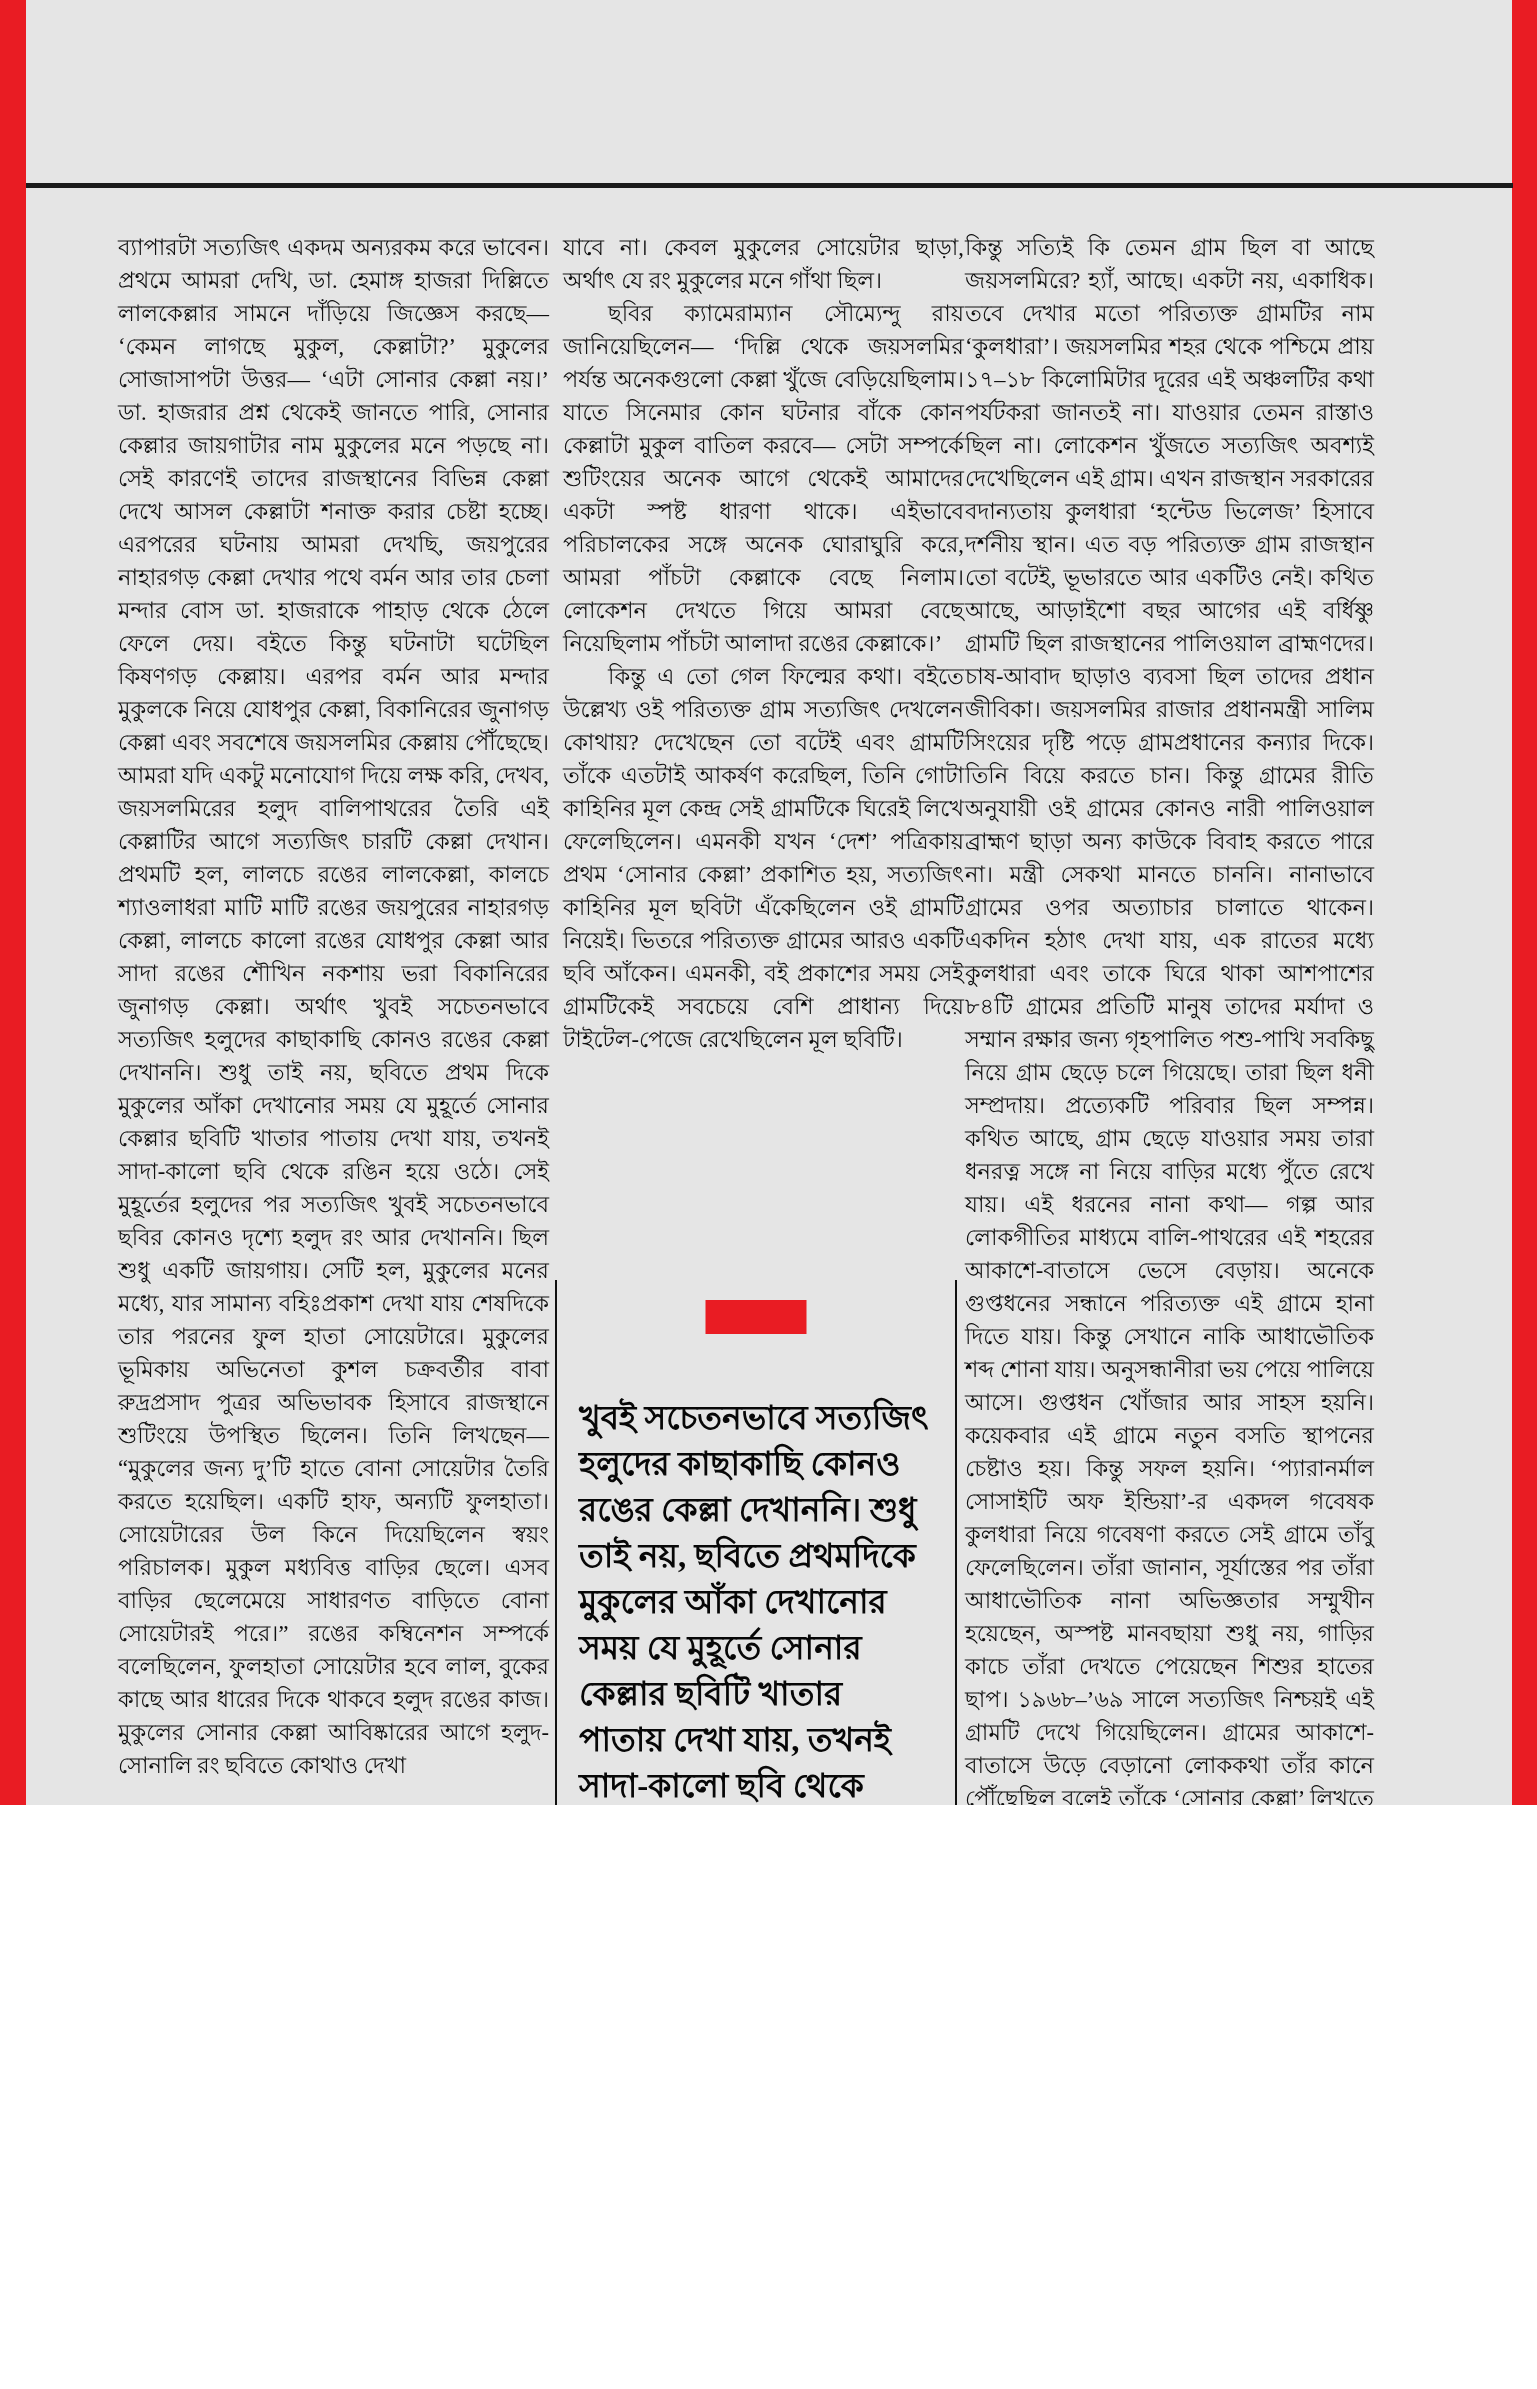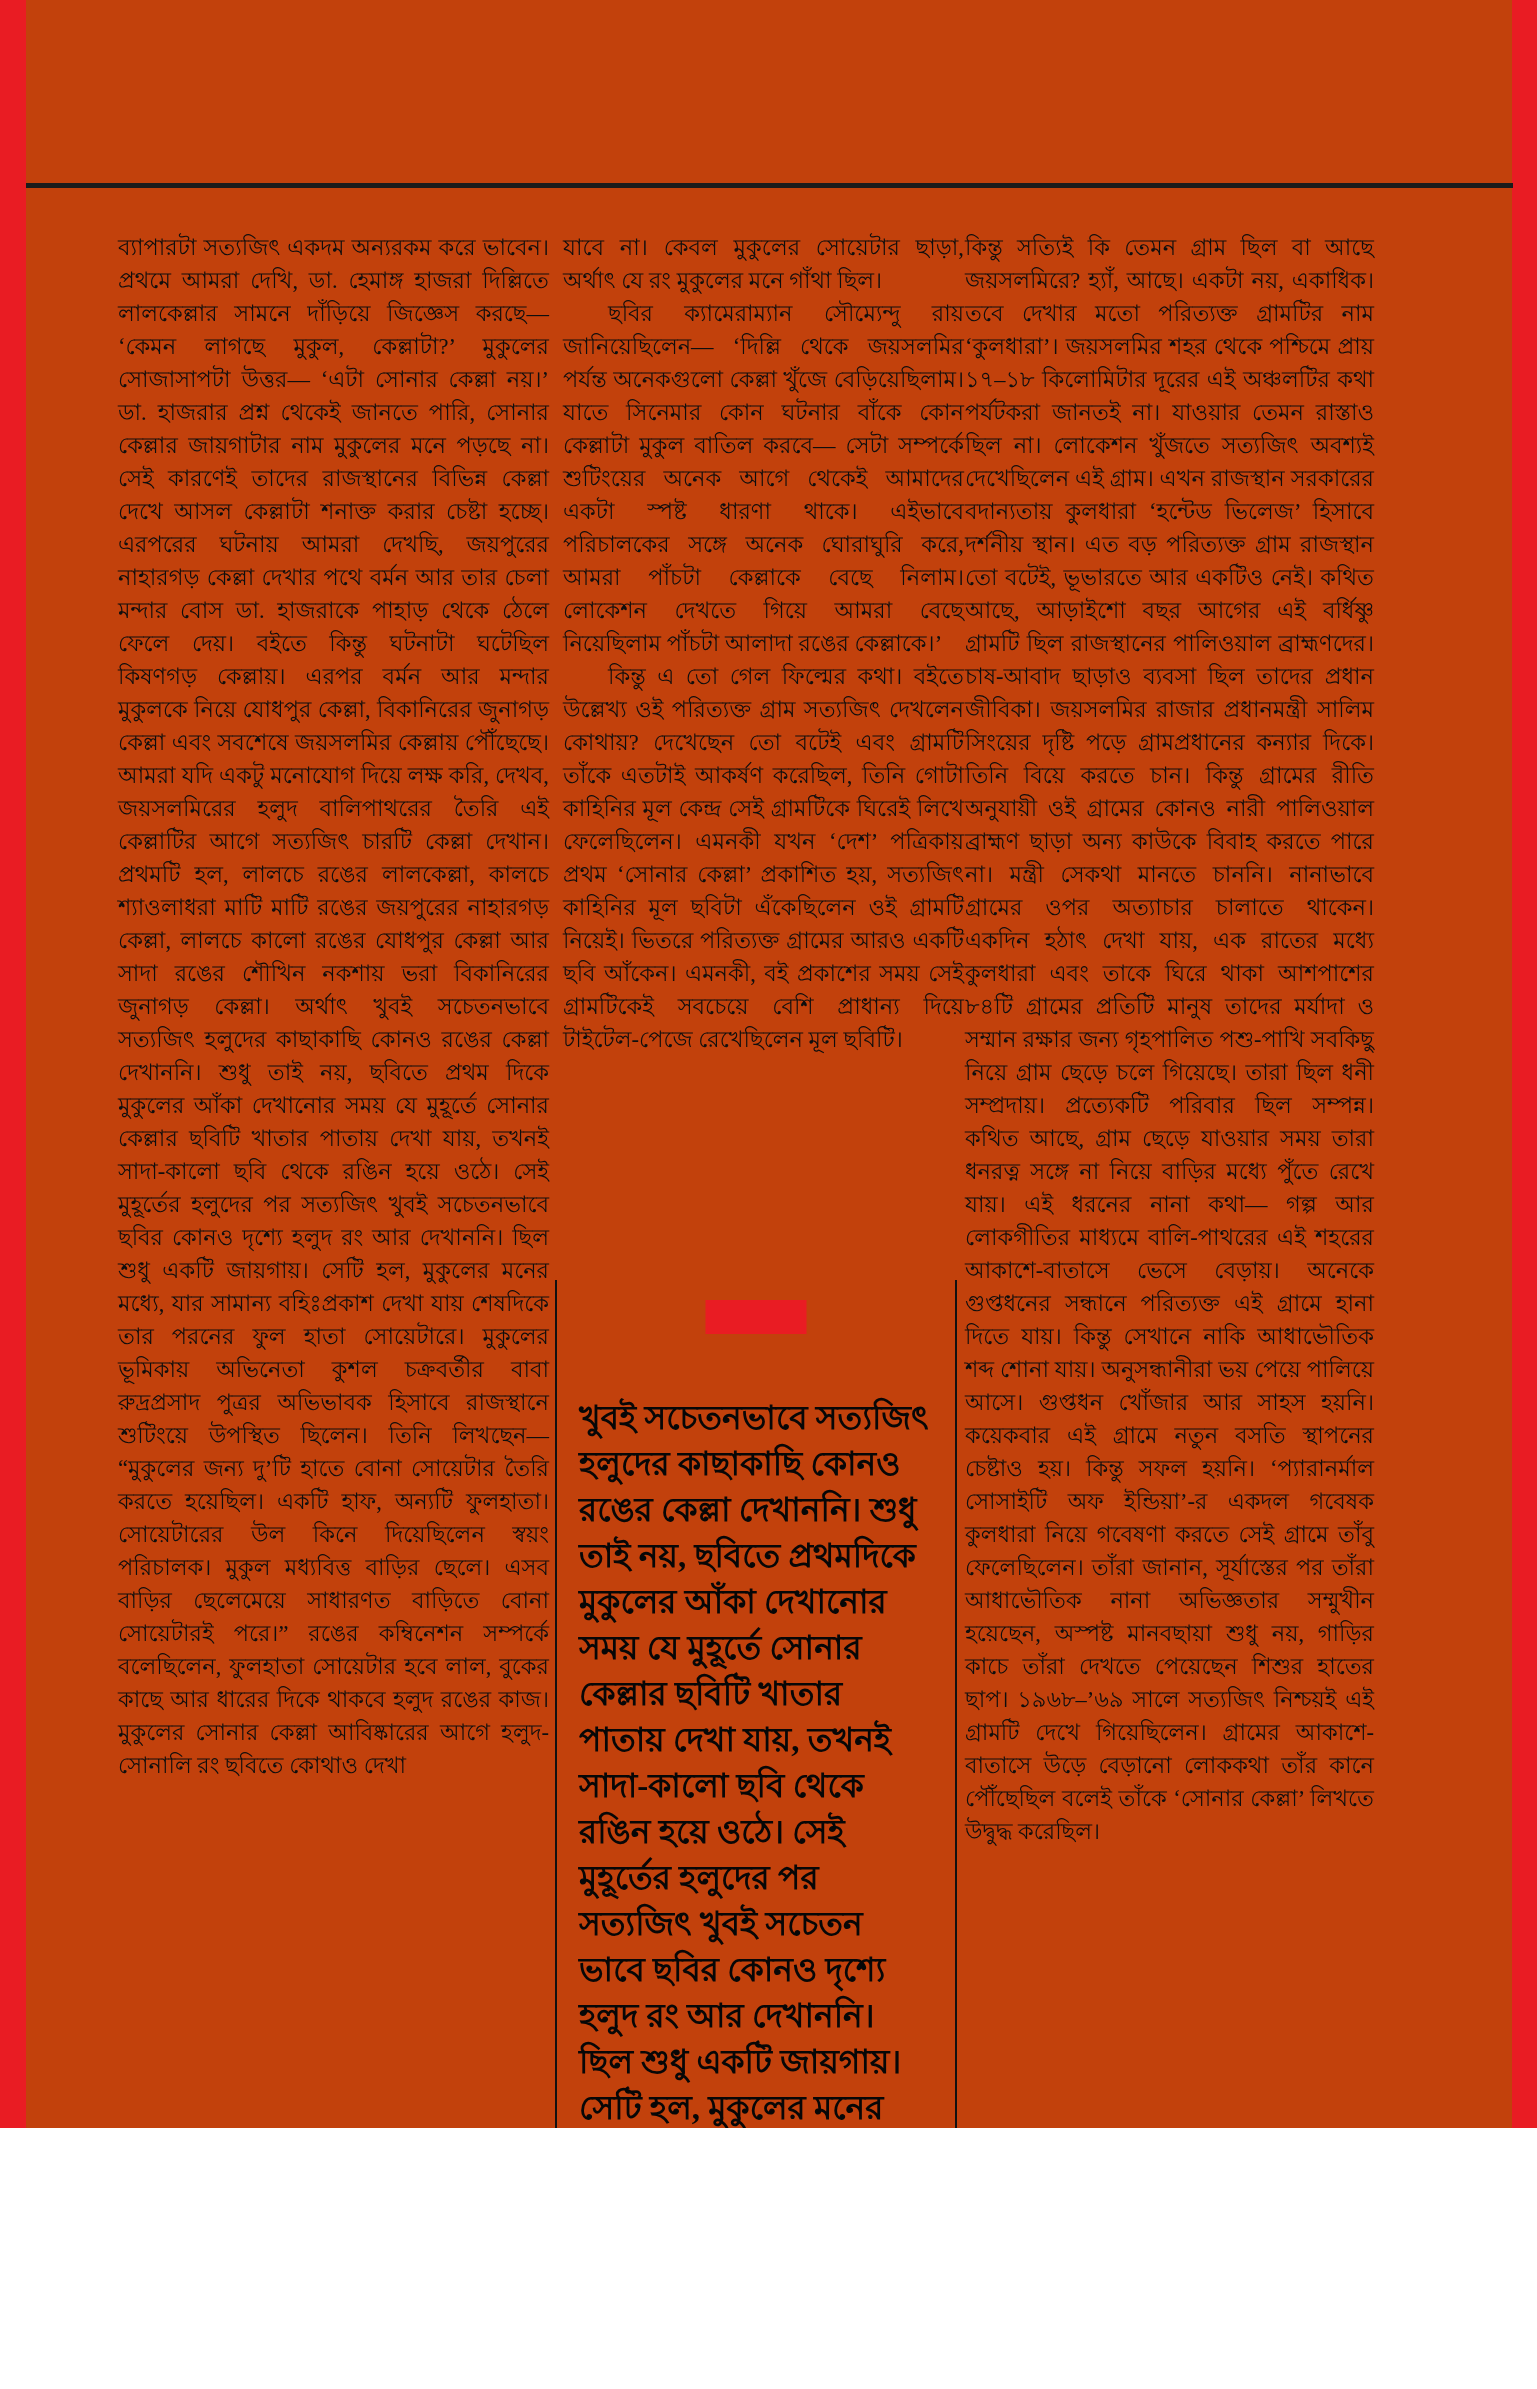--- a/index.html
+++ b/index.html
@@ -3,22 +3,22 @@
 <meta charset="utf-8">
 <style>
   html, body { margin: 0; padding: 0; }
   body {
     font-family: "Liberation Serif", "DejaVu Serif", serif;
     background: #ffffff;
   }
   #page {
     position: relative;
     width: 1538px;
-    height: 2128px;
-    background: #c2410c;
+    height: 1805px;
+    background: #e5e5e5;
     overflow: hidden;
   }
   .edge-strip {
     position: absolute;
     top: 0;
     width: 25.6px;
     height: 2389px;
   }
   .edge-left  { left: 0; }
   .edge-right { right: 0; }

